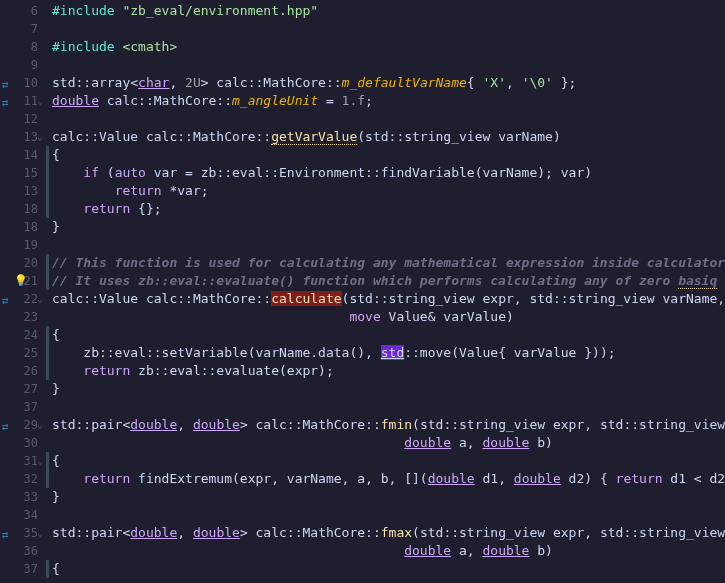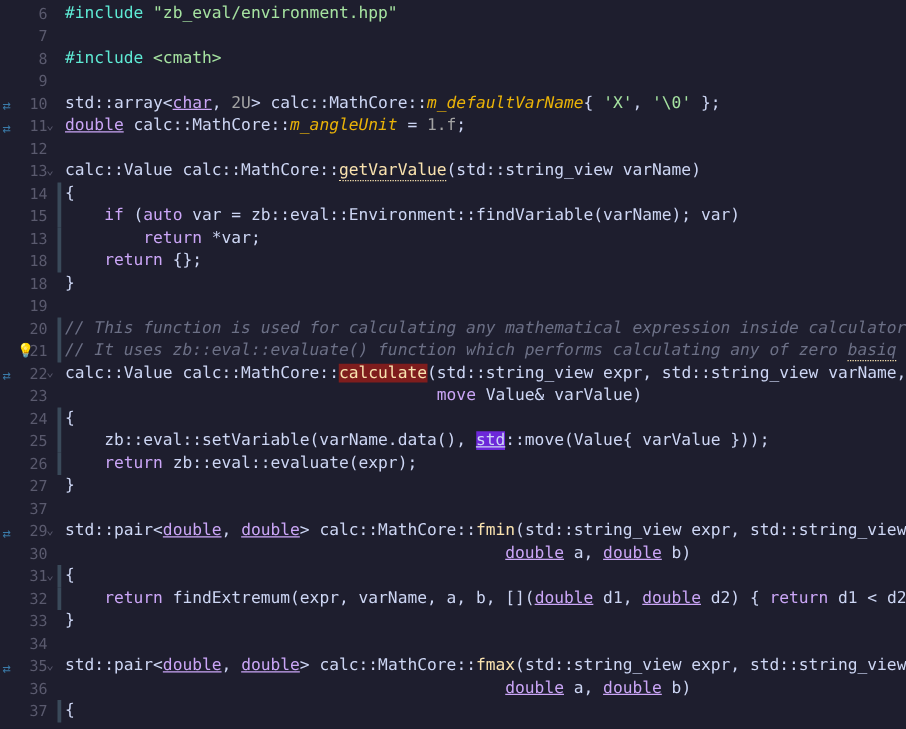--- a/index.html
+++ b/index.html
@@ -58,21 +58,21 @@
     width: 12px;
     text-align: center;
     color: #5a5a6e;
     font-size: 10px;
   }
   .kw { color: #cba6f7; }
   .type { color: #cba6f7; text-decoration: underline; }
   .str { color: #a6e3a1; }
   .num { color: #a3a3a3; }
   .fn { color: #f9e2af; text-align: right; }
-  .cmt { color: #6c7086; font-style: italic; }
+  .cmt { color: #6c7086; font-style: italic; font-weight: bold; }
   .include-kw { color: #5eead4; }
   .include-path { color: #a6e3a1; }
   .member { color: #eab308; font-style: italic; margin-top: 16px; }
   .warn-underline { border-bottom: 1px dotted #f9e2af; }
   .selected { background: #7f1d1d; }
   .highlight-box { background: #6d28d9; text-decoration: underline; }
   .bulb {
     position: absolute;
     left: -34px;
     color: #f9e2af;

